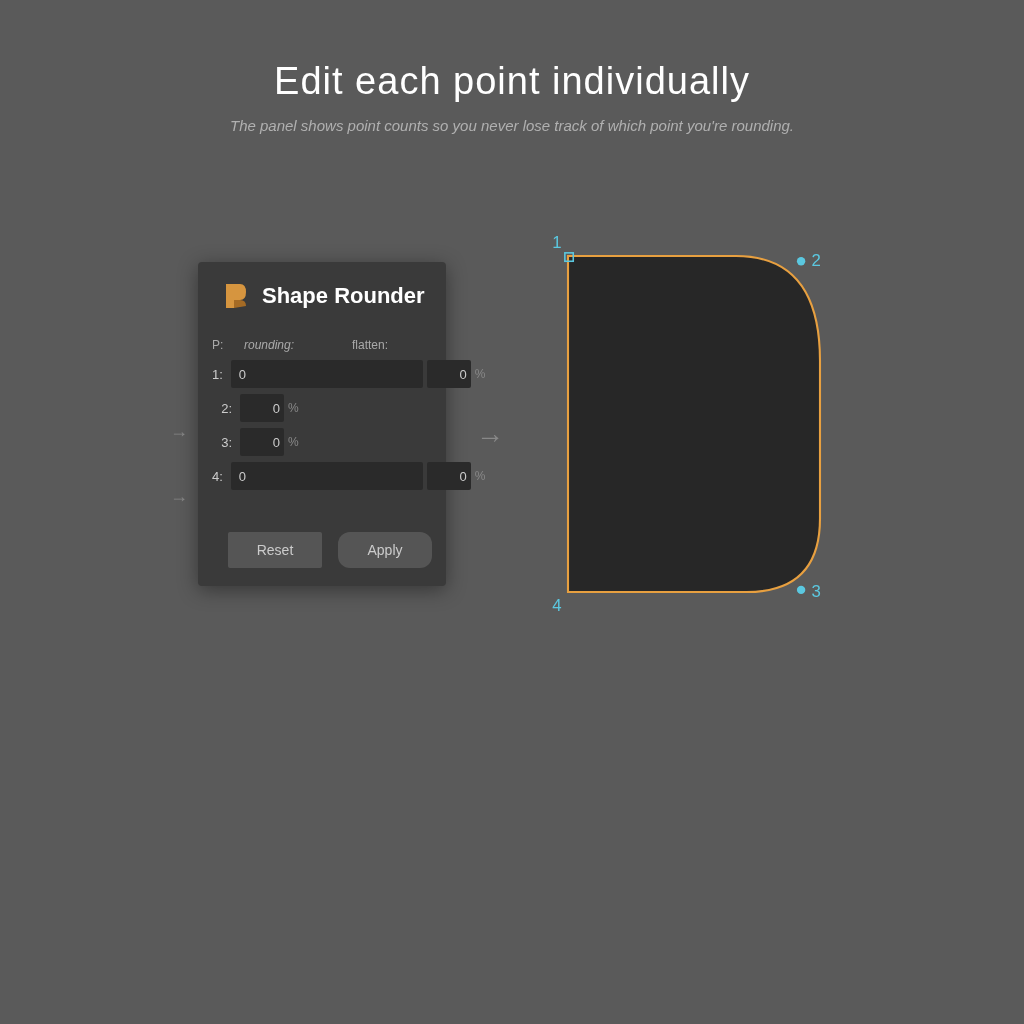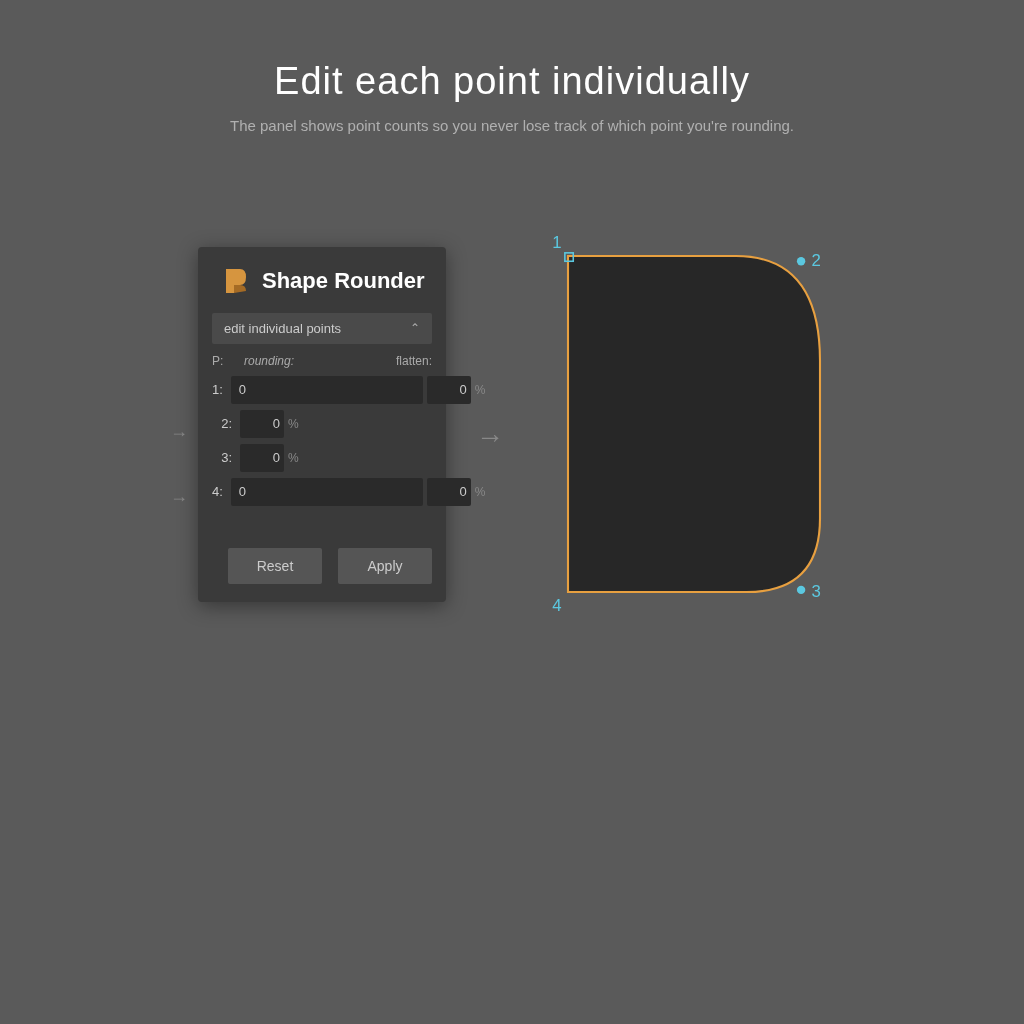--- a/index.html
+++ b/index.html
@@ -34,20 +34,21 @@
       font-weight: 300;
       color: #ffffff;
       letter-spacing: 1px;
       margin-bottom: 14px;
     }
 
     .subtitle {
       font-size: 15px;
       color: #b0b0b0;
       font-weight: 300;
+      font-style: italic;
     }
 
     .content-area {
       display: flex;
       align-items: center;
       justify-content: center;
       gap: 0px;
       width: 100%;
       margin-top: 20px;
     }
@@ -117,21 +118,21 @@
 
     .column-headers {
       display: flex;
       padding: 10px 14px 4px 14px;
       font-size: 12px;
       color: #aaaaaa;
     }
 
     .col-p { width: 28px; }
     .col-rounding { flex: 1; padding-left: 4px; font-style: italic; }
-    .col-flatten { width: 80px; text-align: right; }
+    .col-flatten { width: 80px; text-align: left; }
 
     .point-rows {
       padding: 0 14px;
       display: flex;
       flex-direction: column;
       gap: 6px;
       margin-top: 4px;
     }
 
     .point-row {
@@ -200,21 +201,21 @@
       cursor: pointer;
     }
 
     .btn-apply {
       flex: 1;
       background-color: #555555;
       border: none;
       color: #cccccc;
       font-size: 14px;
       padding: 10px;
-      border-radius: 2px;
+      border-radius: 12px;
       cursor: pointer;
     }
 
     
     .center-arrow {
       color: #888888;
       font-size: 28px;
       margin: 0 30px;
       margin-top: 20px;
     }
@@ -255,24 +256,20 @@
 
       <div class="panel-header">
 
         <svg class="logo-icon" viewBox="0 0 32 32" xmlns="http://www.w3.org/2000/svg">
           <path d="M8 4 L22 4 Q28 4 28 12 Q28 20 22 20 L16 20 L16 28 L8 28 Z" fill="#e8a040" opacity="0.9"></path>
           <path d="M16 20 L22 20 Q28 20 28 26 L16 28 Z" fill="#c07820" opacity="0.8"></path>
         </svg>
         <span class="panel-title">Shape Rounder</span>
       </div>
 
-      <div class="dropdown-row">
-        <span class="dropdown-label">edit individual points</span>
-        <span class="dropdown-arrow">⌃</span>
-      </div>
 
       <div class="column-headers">
         <span class="col-p">P:</span>
         <span class="col-rounding">rounding:</span>
         <span class="col-flatten">flatten:</span>
       </div>
 
       <div class="point-rows">
 
         <div class="point-row">

